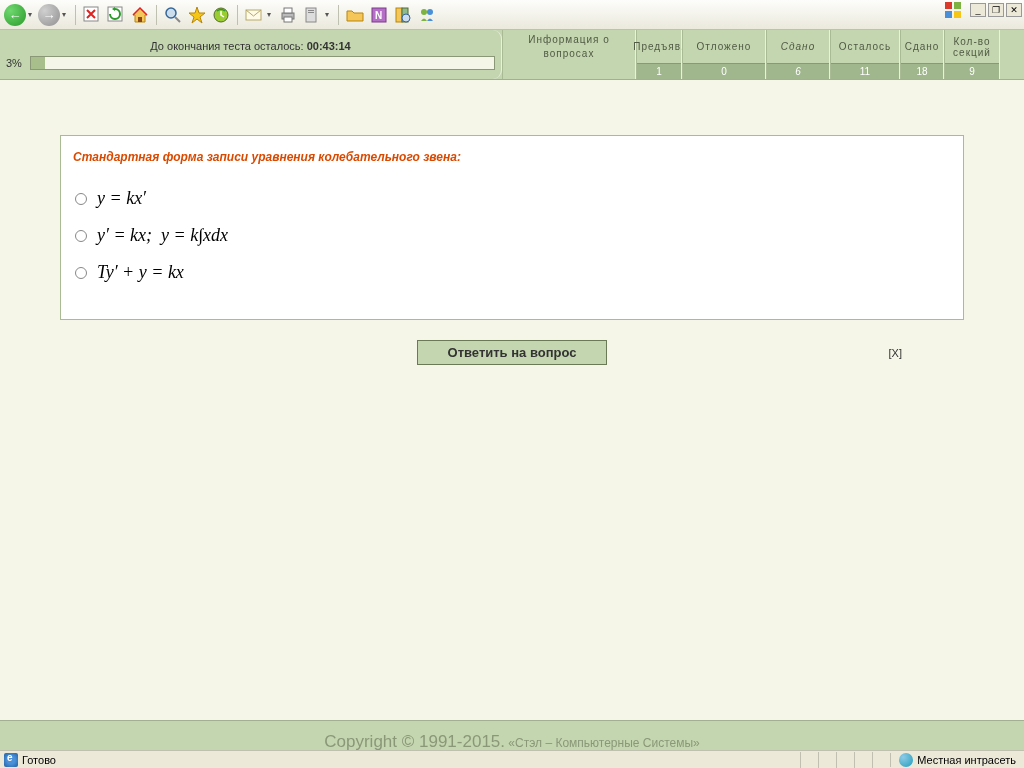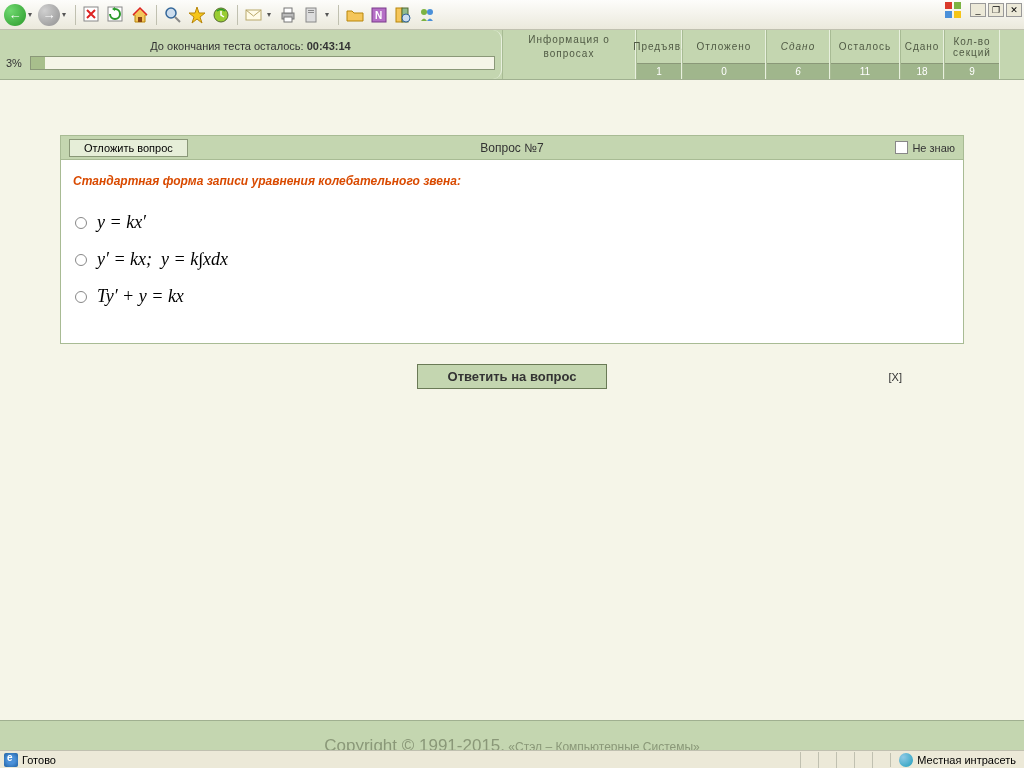--- a/index.html
+++ b/index.html
@@ -45,21 +45,21 @@
   .qtext { color: #d94a00; font-style: italic; font-weight: bold; font-size: 12px; margin-bottom: 24px; }
   .opt { display: flex; align-items: center; gap: 10px; margin-bottom: 16px; padding-left: 2px; }
   .radio { width: 12px; height: 12px; border: 1px solid #888; border-radius: 50%; background: #fff; flex-shrink: 0; }
   .formula { font-family: 'Times New Roman', serif; font-style: italic; font-size: 18px; color: #000; }
   .sub { font-size: 12px; vertical-align: sub; font-style: normal; }
   
   .submit-row { display: flex; align-items: center; justify-content: center; margin-top: 20px; position: relative; }
   .submit { padding: 4px 30px; background: #c4d6b0; border: 1px solid #6a7a56; font-size: 13px; font-weight: bold; color: #333; }
   .xlink { position: absolute; right: 62px; font-size: 11px; color: #333; }
   
-  .footer-green { position: absolute; bottom: 18px; left: 0; right: 0; height: 30px; background: #c4d6b0; border-top: 1px solid #a0b090; display: flex; align-items: flex-end; justify-content: center; overflow: hidden; }
+  .footer-green { position: absolute; bottom: 18px; left: 0; right: 0; height: 30px; background: #c4d6b0; border-top: 1px solid #a0b090; display: flex; align-items: center; justify-content: center; overflow: hidden; }
   .copyright { font-size: 17px; color: #8a9878; font-family: Arial; position: relative; top: 6px; }
   .copy-sm { font-size: 12px; }
   
   .statusbar { position: absolute; bottom: 0; left: 0; right: 0; height: 18px; background: #ece9d8; border-top: 1px solid #c0c0b0; display: flex; align-items: center; font-size: 11px; }
   .st-left { display: flex; align-items: center; gap: 4px; padding-left: 4px; flex: 1; }
   .st-ie { width: 14px; height: 14px; background: radial-gradient(circle, #4a90d9 40%, #2060a0); border-radius: 2px; position: relative; }
   .st-ie::after { content: "e"; color: #fff; font-size: 10px; font-weight: bold; position: absolute; left: 3px; top: -1px; }
   .st-cells { display: flex; }
   .st-cell { width: 18px; height: 16px; border-left: 1px solid #c0c0b0; }
   .st-zone { display: flex; align-items: center; gap: 4px; padding: 0 8px; border-left: 1px solid #c0c0b0; }
@@ -220,28 +220,20 @@
       <div class="info-val">18</div>
     </div>
   <div class="info-col col-sek">
       <div class="info-head">Кол-во секций</div>
       <div class="info-val">9</div>
     </div>
 </div>
 
 <div class="content">
   <div class="qbox">
-    <div class="qhead">
-      <button class="postpone">Отложить вопрос</button>
-      <div class="qtitle">Вопрос №7</div>
-      <div class="dontknow">
-        <div class="dk-box"></div>
-        <span>Не знаю</span>
-      </div>
-    </div>
     <div class="qbody">
       <div class="qtext">Стандартная форма записи уравнения колебательного звена:</div>
       <div class="opt">
         <div class="radio"></div>
         <div class="formula">y = kx′</div>
       </div>
       <div class="opt">
         <div class="radio"></div>
         <div class="formula">y′ = kx;&nbsp;&nbsp;y = k∫xdx</div>
       </div>

